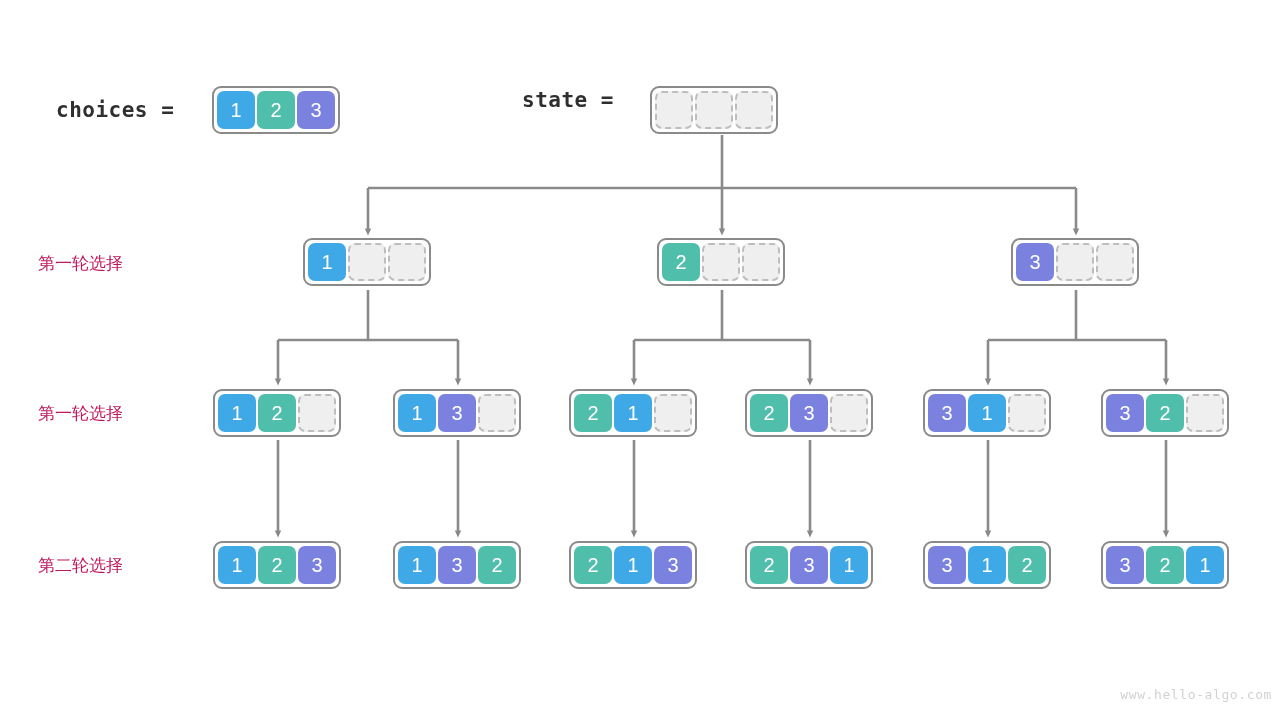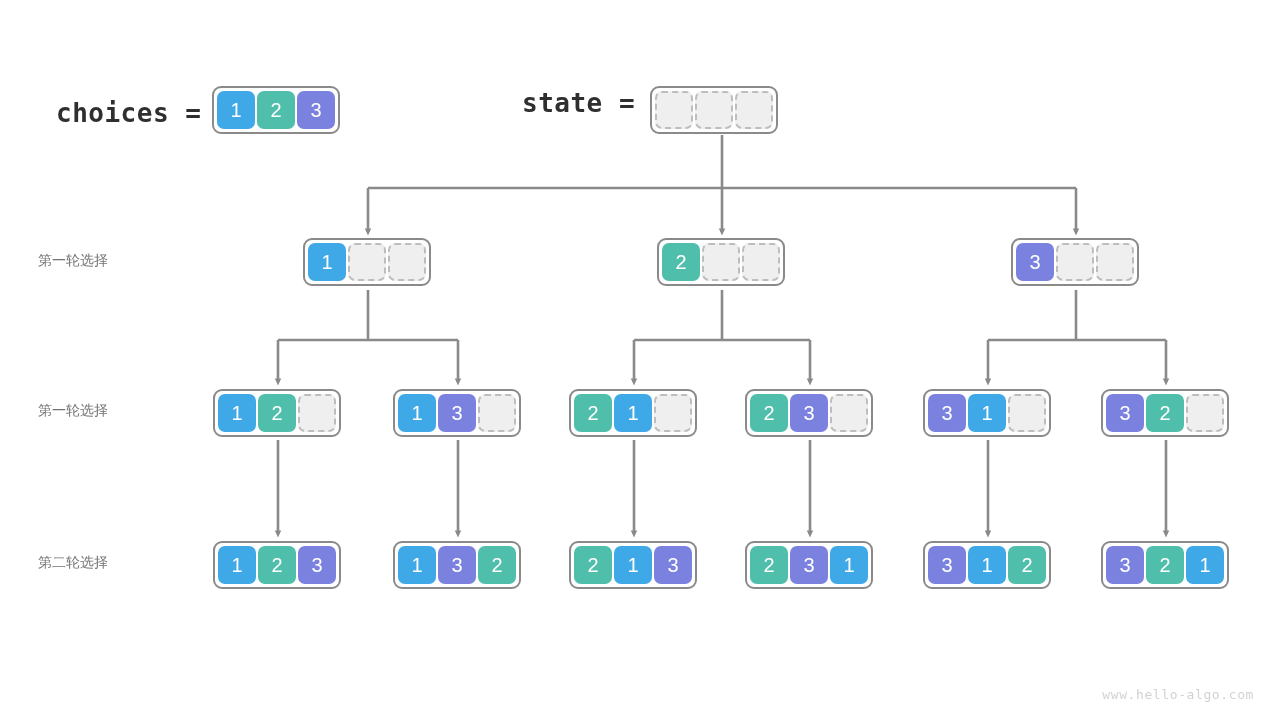--- a/index.html
+++ b/index.html
@@ -21,35 +21,35 @@
     left: 0;
     width: 1280px;
     height: 720px;
   }
 
   
   .var-label {
     position: absolute;
     font-family: "DejaVu Sans Mono", monospace;
     font-weight: bold;
-    font-size: 26px;
+    font-size: 21px;
     color: #2f2f2f;
     white-space: nowrap;
     letter-spacing: 0.5px;
   }
   .row-label {
     position: absolute;
     font-family: "Liberation Sans", sans-serif;
-    font-size: 14px;
-    color: #737373;
+    font-size: 17px;
+    color: #be185d;
     white-space: nowrap;
   }
   .watermark {
     position: absolute;
-    right: 26px;
+    right: 8px;
     bottom: 18px;
     font-family: "DejaVu Sans Mono", monospace;
     font-size: 13px;
     color: #d2d2d2;
     letter-spacing: 0.6px;
     white-space: nowrap;
   }
 
   
   .node {

